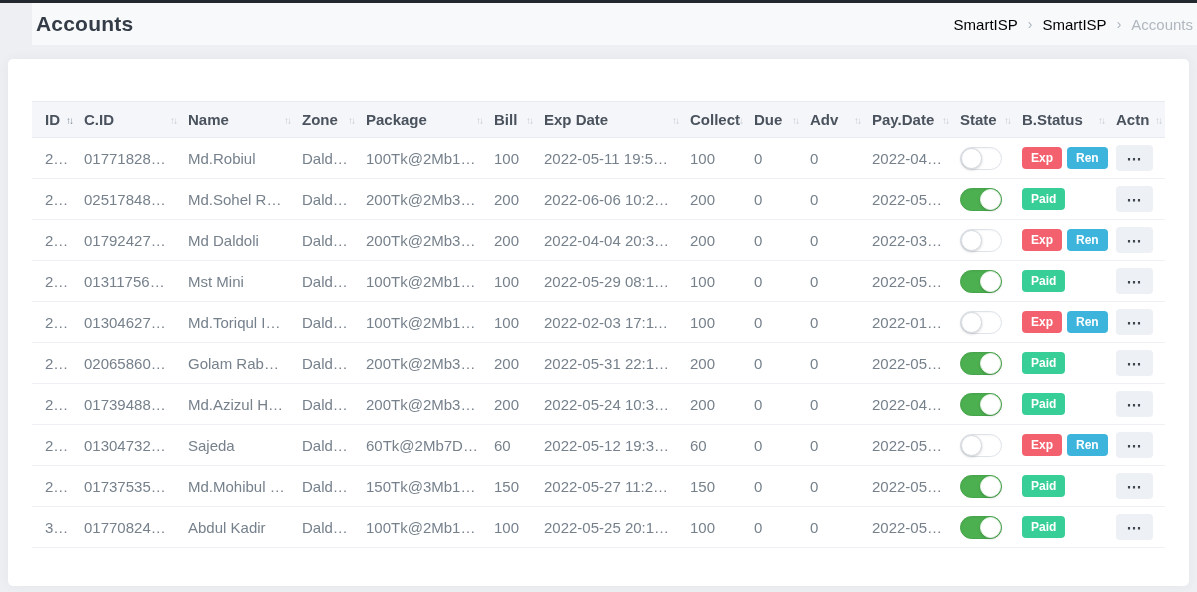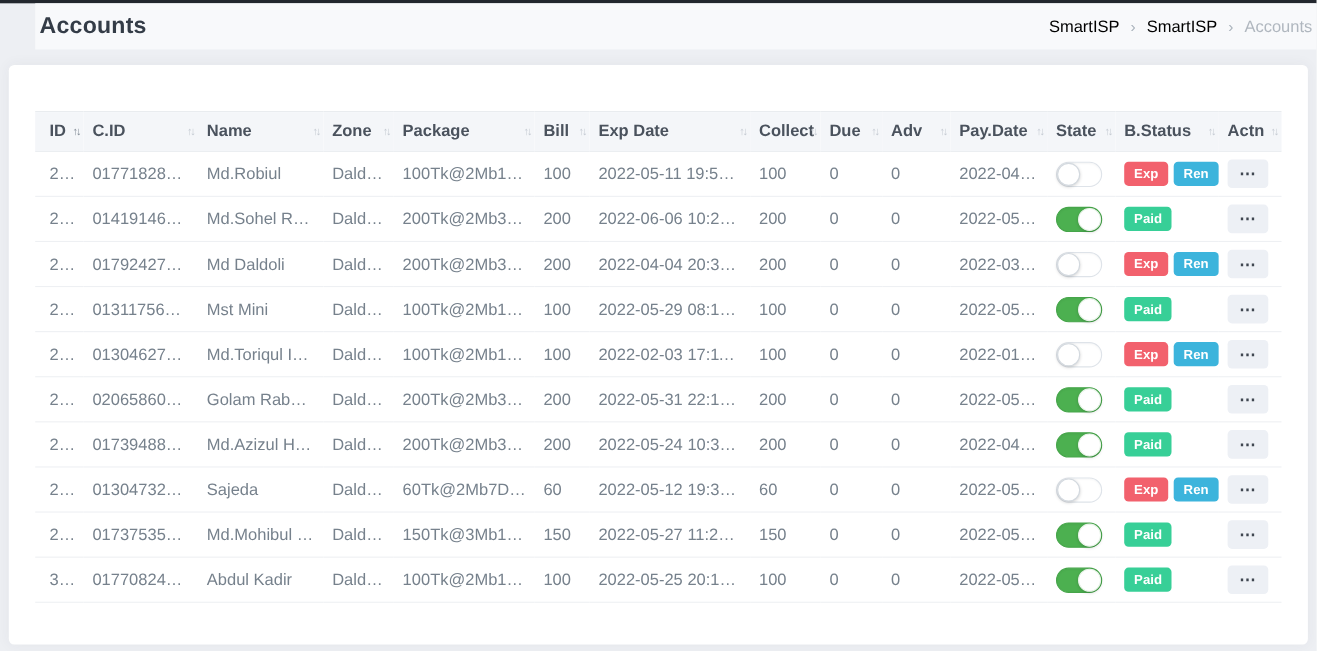--- a/index.html
+++ b/index.html
@@ -170,21 +170,21 @@
             </div>
           </td>
           <td class="cell-actn">
             <button class="actn-btn">
               <span class="dots">⋯</span>
             </button>
           </td>
         </tr>
         <tr>
           <td class="cell-id">270</td>
-          <td class="cell-cid">01419146012</td>
+          <td class="cell-cid">02517848114</td>
           <td class="cell-name">Md.Sohel Rana</td>
           <td class="cell-zone">Daldoli...</td>
           <td class="cell-package">200Tk@2Mb30Day</td>
           <td class="cell-bill">200</td>
           <td class="cell-exp_date">2022-06-06 10:27:32</td>
           <td class="cell-collect">200</td>
           <td class="cell-due">0</td>
           <td class="cell-adv">0</td>
           <td class="cell-pay_date">2022-05-07</td>
           <td class="cell-state">

